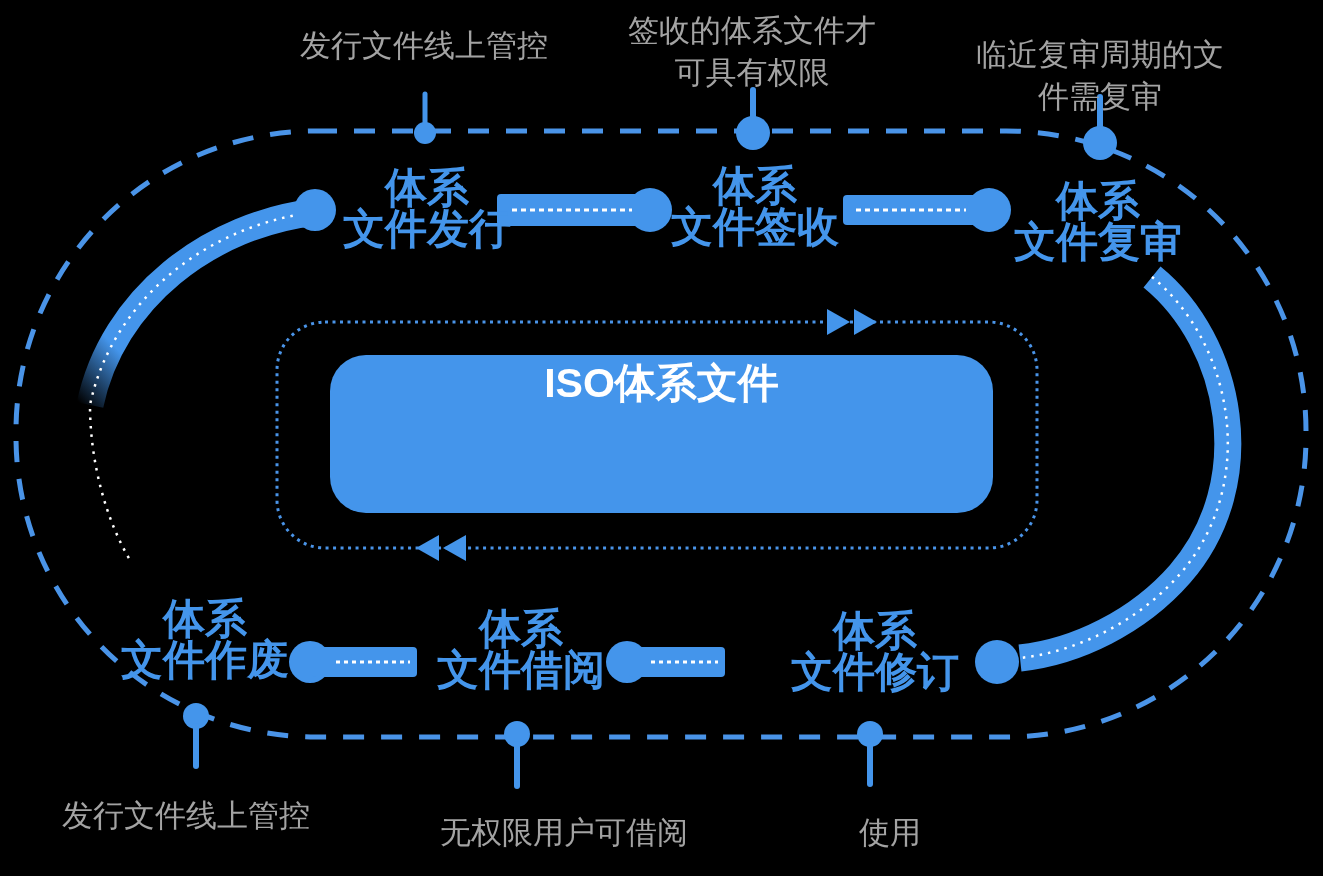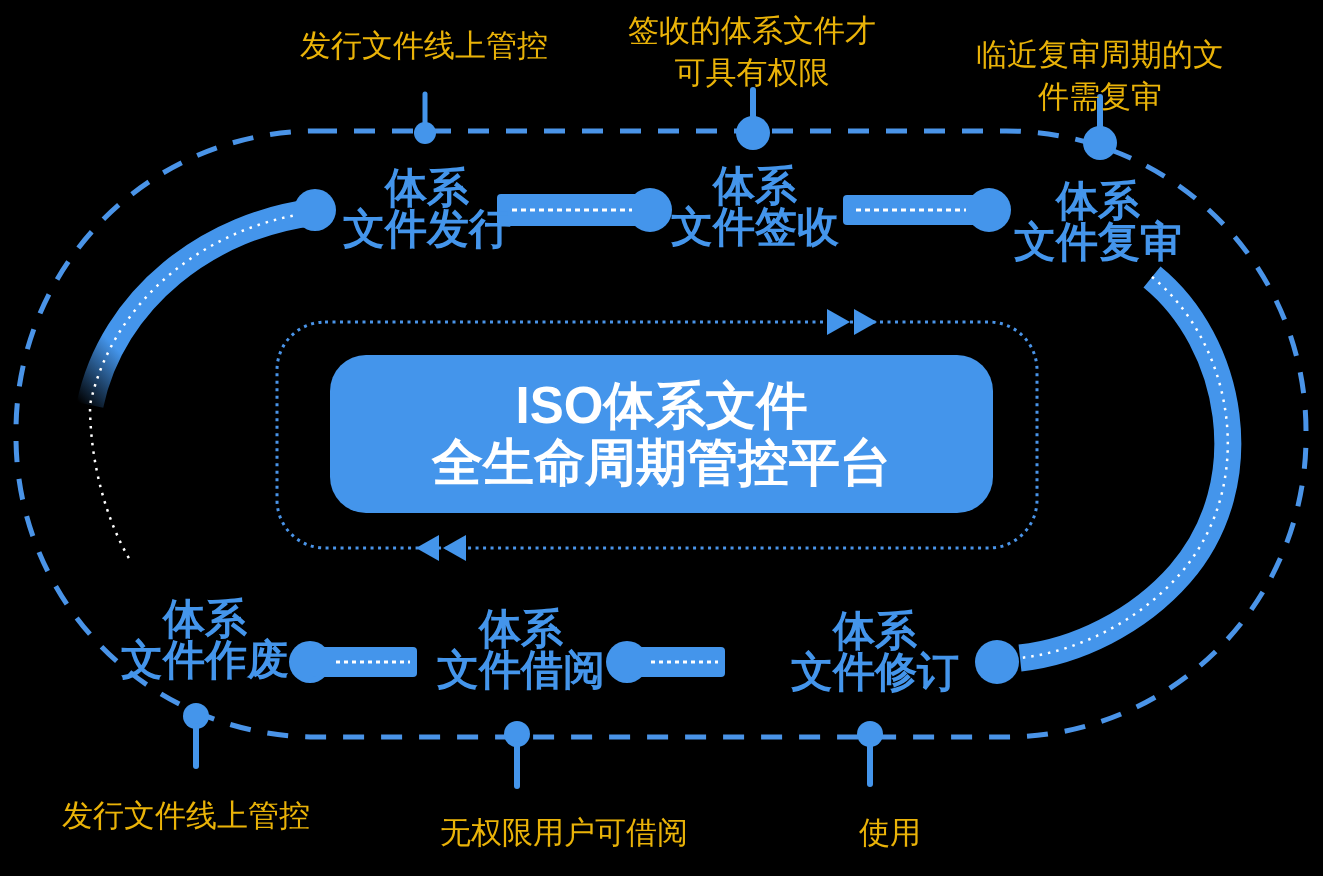--- a/index.html
+++ b/index.html
@@ -6,25 +6,25 @@
   #stage{
     position:relative;
     width:1323px;height:876px;
     background:#000;
     overflow:hidden;
     font-family:"Liberation Sans", sans-serif;
   }
   #diagram-svg{position:absolute;left:0;top:0;}
   .label{position:absolute;transform:translate(-50%,-50%);text-align:center;white-space:nowrap;}
   .node-label{color:#4495EB;font-weight:bold;font-size:42px;line-height:41px;}
-  .callout{color:#eab308;font-weight:500;font-size:31px;line-height:42px;}
+  .callout{color:#a3a3a3;font-weight:500;font-size:31px;line-height:42px;}
   .center-box-text{
     position:absolute;left:330px;top:355px;width:663px;height:158px;
-    display:flex;flex-direction:column;justify-content:center;align-items:center;
-    color:#FFFFFF;font-weight:bold;font-size:51px;line-height:57px;text-align:center;
+    display:flex;flex-direction:column;justify-content:space-between;align-items:center;
+    color:#FFFFFF;font-weight:bold;font-size:41px;line-height:57px;text-align:center;
   }
 </style>
 </head>
 <body>
 
 <div id="stage">
 
   <svg id="diagram-svg" width="1323" height="876" viewBox="0 0 1323 876">
     <defs>
       <linearGradient id="fadeArc" gradientUnits="userSpaceOnUse" x1="300" y1="210" x2="88" y2="412">
@@ -100,21 +100,20 @@
       <circle cx="517" cy="734" r="13" stroke="none"></circle>
       <line x1="517" y1="744" x2="517" y2="786" stroke-width="6"></line>
 
       <circle cx="870" cy="734" r="13" stroke="none"></circle>
       <line x1="870" y1="744" x2="870" y2="784" stroke-width="6"></line>
     </g>
   </svg>
 
   <div class="center-box-text">
     <div>ISO体系文件</div>
-    <div>全生命周期管控平台</div>
   </div>
 
   <div class="label node-label" style="left:427px;top:208px">
     <div>体系</div>
     <div>文件发行</div>
   </div>
   <div class="label node-label" style="left:755px;top:206px">
     <div>体系</div>
     <div>文件签收</div>
   </div>

